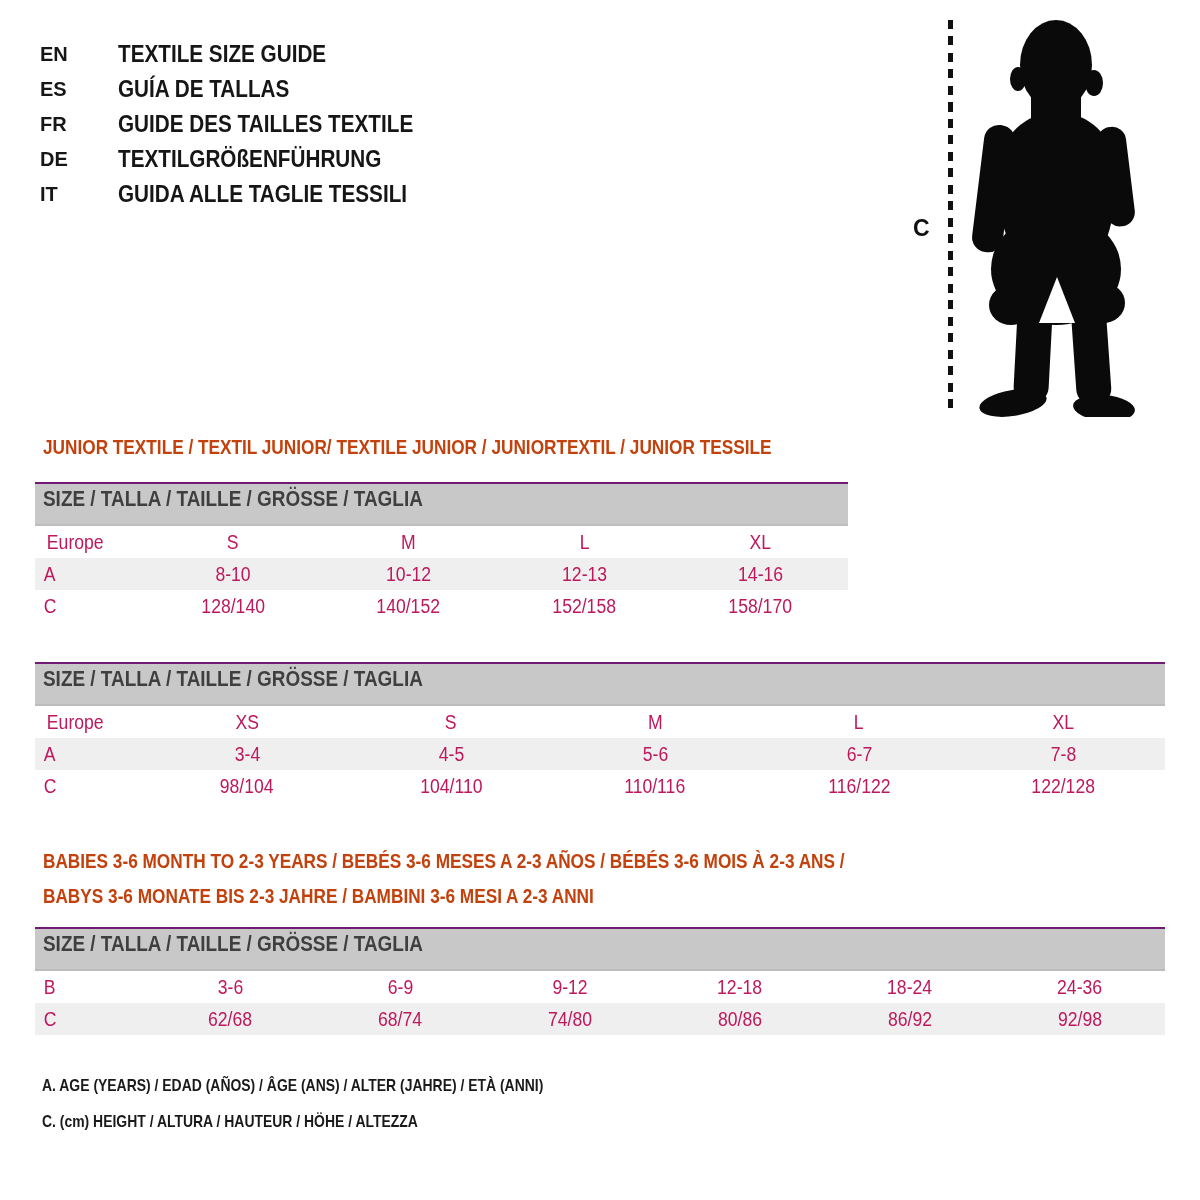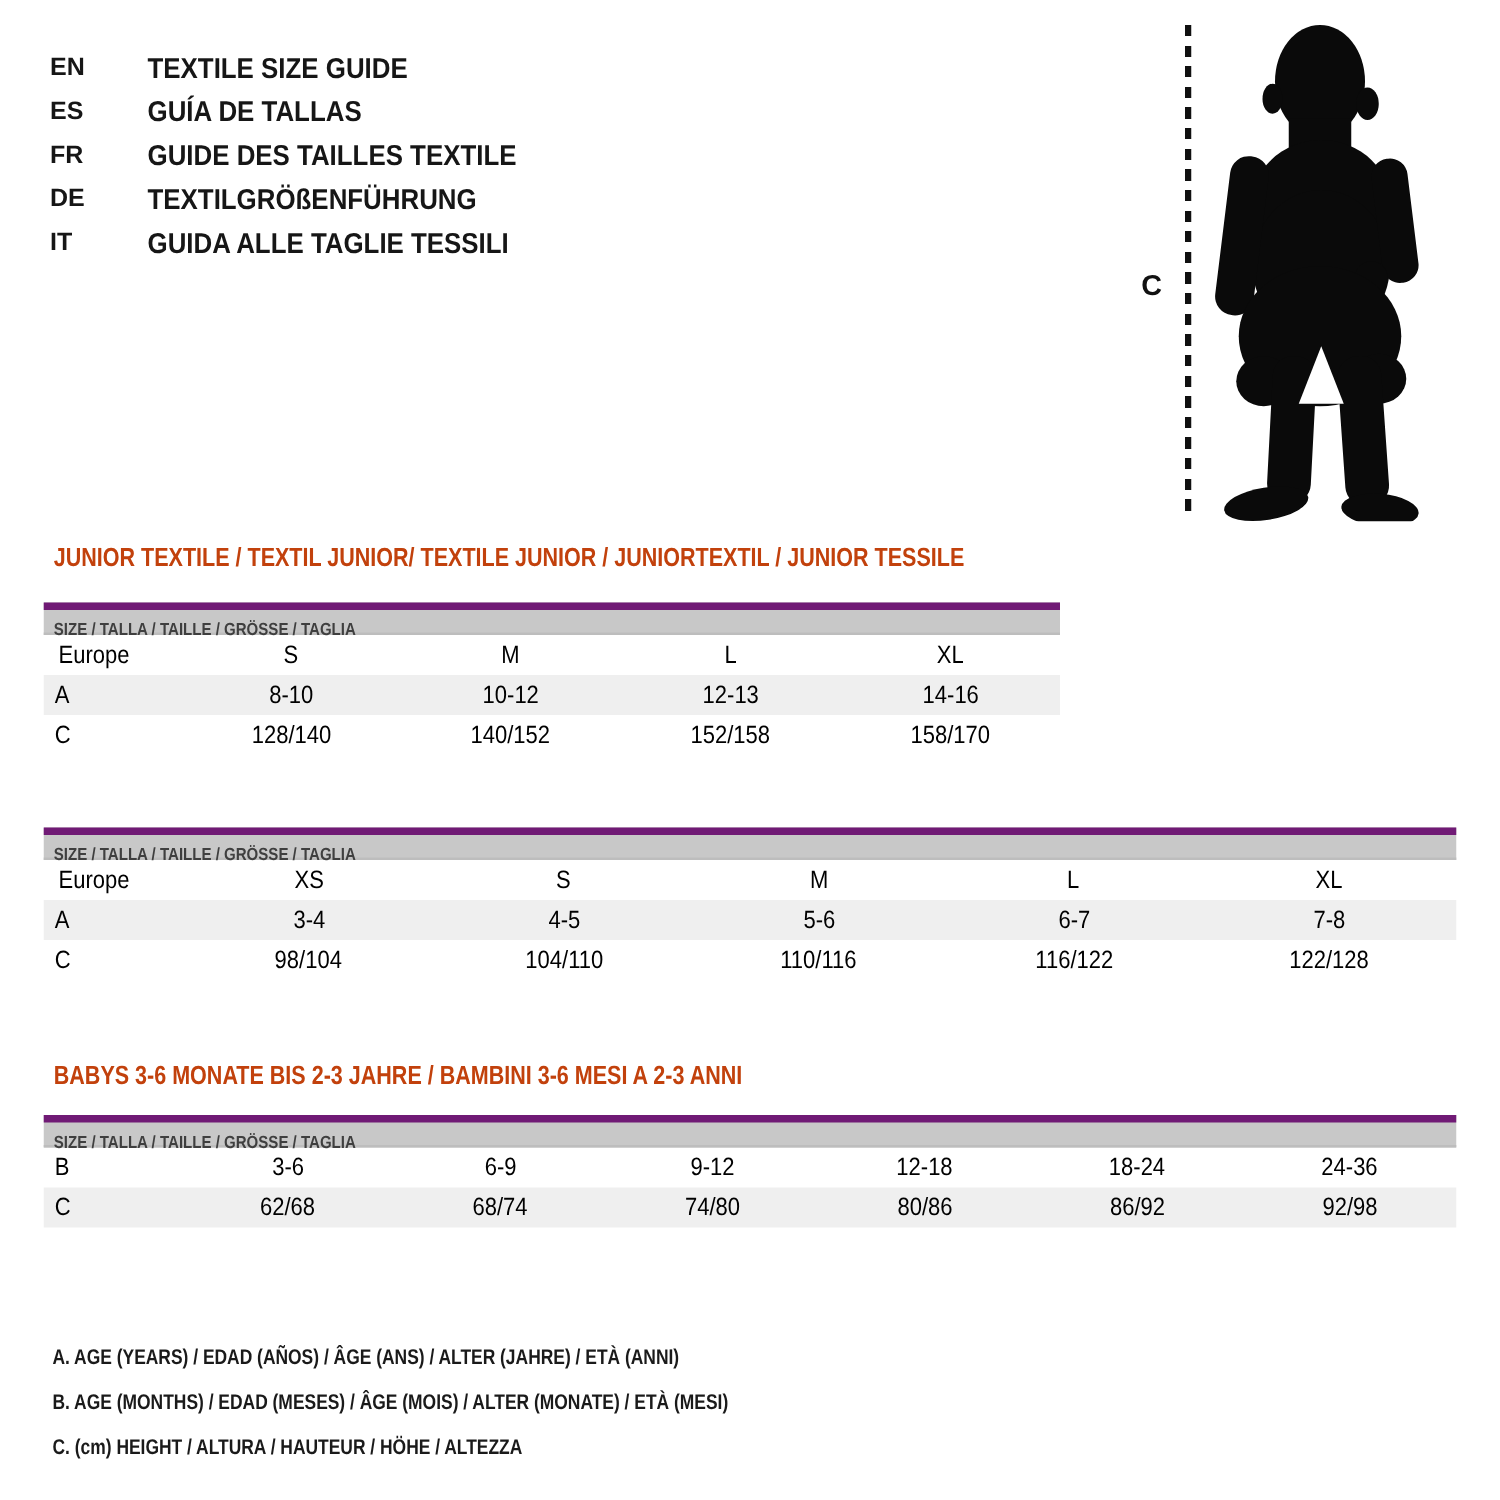--- a/index.html
+++ b/index.html
@@ -31,24 +31,24 @@
   #sec-babies{top:843px;width:1130px;}
   .sec-title{margin:0 0 0 8px;font-size:21px;font-weight:bold;color:#c2410c;line-height:26px;}
   .title-gap{height:22px;}
   #sec-children .title-gap{height:20px;}
   #sec-babies .sec-title{line-height:35px;}
   #sec-babies .title-gap{height:14px;}
   .subsm{font-size:13px;vertical-align:-4px;}
 
   
   .tbl{width:100%;}
-  .thead{height:26px;line-height:30px;background:#c8c8c8;border-top:6px solid #701a75;border-bottom:2px solid #bdbdbd;
-    padding-left:8px;box-sizing:border-box;font-size:14px;font-weight:bold;color:#3f3f3f;}
+  .thead{height:44px;line-height:30px;background:#c8c8c8;border-top:2px solid #701a75;border-bottom:2px solid #bdbdbd;
+    padding-left:8px;box-sizing:border-box;font-size:22px;font-weight:bold;color:#3f3f3f;}
   .thead .cond{transform:scaleX(0.86);}
-  .trow{display:flex;height:32px;align-items:center;font-size:20px;color:#000000;}
+  .trow{display:flex;height:32px;align-items:center;font-size:20px;color:#be185d;}
   .trow.stripe{background:#efefef;}
   .cell{flex:1;text-align:center;}
   .cell.label{flex:0 0 110px;text-align:left;padding-left:8px;box-sizing:border-box;}
 
   
   #legend{position:absolute;left:42px;top:1068px;}
   .legend-line{height:36px;line-height:36px;font-size:17px;font-weight:bold;color:#1a1a1a;}
 </style>
 </head>
 <body>
@@ -159,20 +159,23 @@
         <div class="cell"><span class="condc">104/110</span></div>
         <div class="cell"><span class="condc">110/116</span></div>
         <div class="cell"><span class="condc">116/122</span></div>
         <div class="cell"><span class="condc">122/128</span></div>
       </div>
     </div>
 </section>
 
 <section id="sec-babies">
   <h2 class="sec-title">
+    <span class="cond">BABIES 3-6 MONTH TO 2-3 YEARS / BEBÉS 3-6 MESES A 2-3 AÑOS / BÉBÉS 3-6 MOIS À 2-3 ANS /</span>
+  </h2>
+  <h2 class="sec-title">
     <span class="cond">BABYS 3-6 MONATE BIS 2-3 JAHRE / BAMBINI 3-6 MESI A 2-3 ANNI</span>
   </h2>
   <div class="title-gap"></div>
   <div class="tbl">
       <div class="thead"><span class="cond">SIZE / TALLA / TAILLE / GRÖSSE / TAGLIA</span></div>
       <div class="trow">
         <div class="cell label"><span class="condc">B</span></div>
         <div class="cell"><span class="condc">3-6</span></div>
         <div class="cell"><span class="condc">6-9</span></div>
         <div class="cell"><span class="condc">9-12</span></div>
@@ -190,18 +193,15 @@
         <div class="cell"><span class="condc">92/98</span></div>
       </div>
     </div>
 </section>
 
 <div id="legend">
   <div class="legend-line">
     <span class="cond">A. AGE (YEARS) / EDAD (AÑOS) / ÂGE (ANS) / ALTER (JAHRE) / ETÀ (ANNI)</span>
   </div>
   <div class="legend-line">
-    <span class="cond">B. AGE (MONTHS) / EDAD (MESES) / ÂGE (MOIS) / ALTER (MONATE) / ETÀ (MESI)</span>
-  </div>
-  <div class="legend-line">
     <span class="cond">C. (cm) HEIGHT / ALTURA / HAUTEUR / HÖHE / ALTEZZA</span>
   </div>
 </div>
 
 </body></html>

